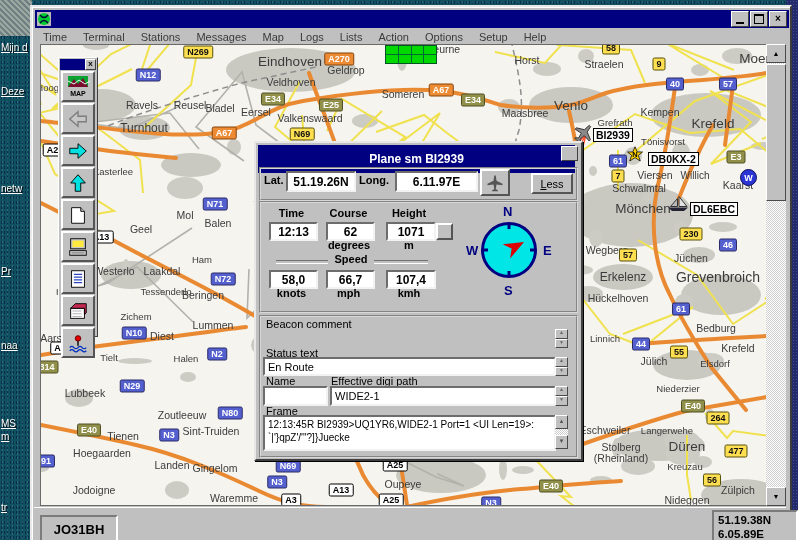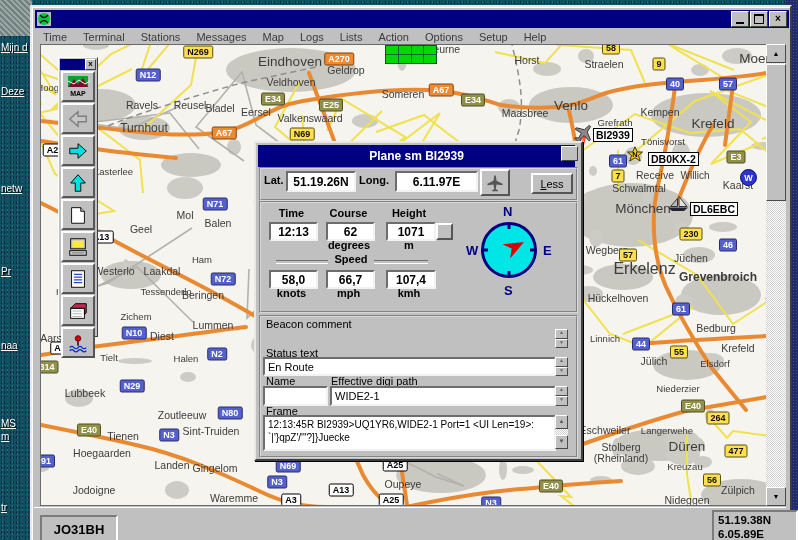--- a/index.html
+++ b/index.html
@@ -65,21 +65,21 @@
   .toolbar{position:absolute;left:26px;top:50px;width:36px;height:276px;background:#c0c0c0;z-index:8;
     border:1px solid;border-color:#fff #404040 #404040 #fff;padding:1px;}
   .tb-title{height:11px;background:#000080;display:flex;justify-content:flex-end;align-items:center;}
   .tb-x{width:9px;height:9px;background:#c0c0c0;border:1px solid;border-color:#fff #404040 #404040 #fff;
     font-size:8px;line-height:7px;font-weight:bold;text-align:center;color:#000;}
   .tbtn{width:30px;height:27px;margin:1px auto 0;background:#c0c0c0;border:2px solid;
     border-color:#fff #555 #555 #fff;display:flex;align-items:center;justify-content:center;}
   
   .dialog{position:absolute;left:222px;top:134px;width:325px;height:316px;background:#c0c0c0;z-index:9;
     border:2px solid;border-color:#e8e8e8 #404040 #404040 #e8e8e8;box-shadow:1px 1px 0 #000;}
-  .dlg-title{position:absolute;left:2px;top:2px;width:317px;height:22px;background:#000080;color:#fff;
+  .dlg-title{position:absolute;left:2px;top:2px;width:317px;height:28px;background:#000080;color:#fff;
     font-weight:bold;font-size:12px;display:flex;align-items:center;justify-content:center;}
   .dlg-titlebtn{position:absolute;right:3px;top:3px;width:15px;height:13px;background:#c0c0c0;
     border:1px solid;border-color:#fff #404040 #404040 #fff;}
   .groupbox{position:absolute;border:2px groove #d8d8d8;}
   .dlbl{position:absolute;font-size:11px;color:#000;white-space:nowrap;}
   .dlbl.b{font-weight:bold;}
   .field{position:absolute;background:#fff;border:2px solid;border-color:#6d6d6d #f2f2f2 #f2f2f2 #6d6d6d;
     font-size:12px;color:#000;display:flex;align-items:center;justify-content:center;white-space:nowrap;}
   .field.b{font-weight:bold;}
   .field.left{justify-content:flex-start;padding-left:3px;font-size:11px;}
@@ -287,29 +287,29 @@
         <span class="town" style="left: 402px; top: 4px; font-size: 10.5px;">Deurne</span>
         <span class="town" style="left: 486px; top: 15px; font-size: 10.5px;">Horst</span>
         <span class="town" style="left: 563px; top: 19px; font-size: 10.5px;">Straelen</span>
         <span class="town" style="left: 717px; top: 13px; font-size: 13.5px;">Moers</span>
         <span class="town" style="left: 530px; top: 60px; font-size: 13.5px;">Venlo</span>
         <span class="town" style="left: 484px; top: 68px; font-size: 10.5px;">Maasbree</span>
         <span class="town" style="left: 619px; top: 67px; font-size: 10.5px;">Kempen</span>
         <span class="town" style="left: 672px; top: 78px; font-size: 13.5px;">Krefeld</span>
         <span class="town" style="left: 574px; top: 77px; font-size: 9.5px;">Grefrath</span>
         <span class="town" style="left: 622px; top: 96px; font-size: 9.5px;">Tönisvorst</span>
-        <span class="town" style="left: 614px; top: 130px; font-size: 10.5px;">Receive</span>
+        <span class="town" style="left: 614px; top: 130px; font-size: 10.5px;">Viersen</span>
         <span class="town" style="left: 654px; top: 130px; font-size: 10px;">Willich</span>
         <span class="town" style="left: 697px; top: 140px; font-size: 10.5px;">Kaarst</span>
         <span class="town" style="left: 598px; top: 143px; font-size: 10.5px;">Schwalmtal</span>
         <span class="town" style="left: 602px; top: 163px; font-size: 13.5px;">Mönchen</span>
         <span class="town" style="left: 566px; top: 205px; font-size: 10.5px;">Wegberg</span>
         <span class="town" style="left: 650px; top: 213px; font-size: 10.5px;">Jüchen</span>
-        <span class="town" style="left: 582px; top: 224px; font-size: 16px; padding-left: 43px;">Erkelenz</span>
-        <span class="town" style="left: 677px; top: 232px; font-size: 12px; font-weight: bold;">Grevenbroich</span>
+        <span class="town" style="left: 582px; top: 232px; font-size: 12px;">Erkelenz</span>
+        <span class="town" style="left: 677px; top: 232px; font-size: 14px;">Grevenbroich</span>
         <span class="town" style="left: 577px; top: 253px; font-size: 10.5px;">Hückelhoven</span>
         <span class="town" style="left: 675px; top: 283px; font-size: 10.5px;">Bedburg</span>
         <span class="town" style="left: 564px; top: 293px; font-size: 9.5px;">Linnich</span>
         <span class="town" style="left: 613px; top: 316px; font-size: 10.5px;">Jülich</span>
         <span class="town" style="left: 674px; top: 318px; font-size: 9.5px;">Elsdorf</span>
         <span class="town" style="left: 697px; top: 303px; font-size: 10.5px;">Krefeld</span>
         <span class="town" style="left: 637px; top: 343px; font-size: 9.5px;">Niederzier</span>
         <span class="town" style="left: 564px; top: 385px; font-size: 10.5px;">Eschweiler</span>
         <span class="town" style="left: 626px; top: 385px; font-size: 9.5px;">Langerwehe</span>
         <span class="town" style="left: 580px; top: 402px; font-size: 10.5px;">Stolberg</span>

